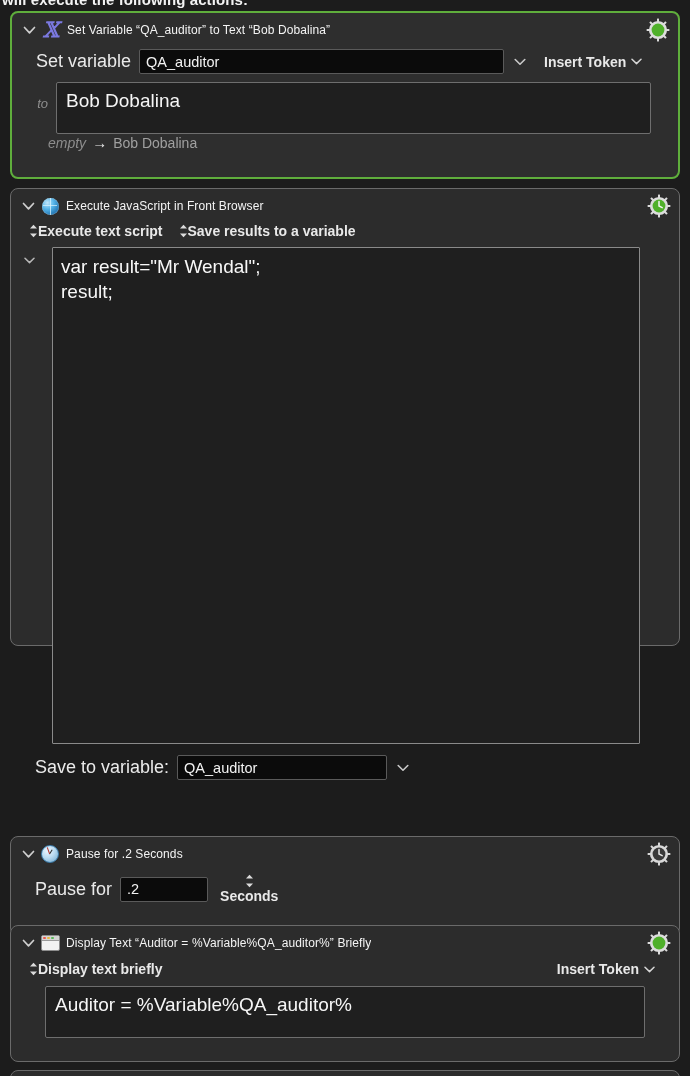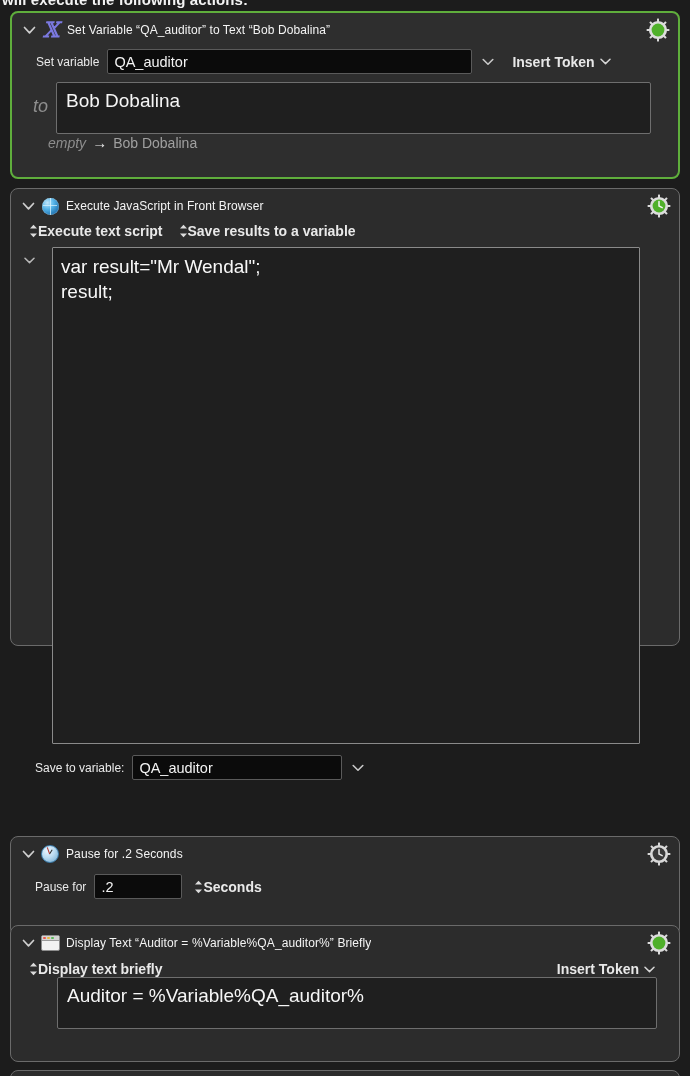--- a/index.html
+++ b/index.html
@@ -86,27 +86,27 @@
   }
 
   .card-body { padding: 0 10px 8px 10px; }
 
   .row {
     display: flex;
     align-items: center;
     gap: 8px;
   }
   .lbl {
-    font-size: 12px;
+    font-size: 18px;
     color: #eaeaea;
     white-space: nowrap;
   }
   .lbl.small-ital {
     font-style: italic;
-    font-size: 18px;
+    font-size: 13px;
     color: #8e8e8e;
   }
 
   .field {
     background: #0b0b0b;
     border: 1px solid #5a5a5a;
     border-radius: 2px;
     height: 25px;
     display: flex;
     align-items: center;
@@ -433,21 +433,21 @@
           </g>
           <circle cx="12" cy="12" r="6.4" fill="#3a3a3a"></circle>
           <path d="M12 7.6 L12 12 L15.2 13.6" fill="none" stroke="#e6e6e6" stroke-width="1.5" stroke-linecap="round"></path>
         </svg>
       </span>
     </div>
     <div class="card-body">
       <div class="row" style="margin-top:3px; padding-left:14px;">
         <span class="lbl">Pause for</span>
         <span class="field" style="width:88px;">.2</span>
-        <span class="stepper" style="margin-left:4px;">
+        <span class="stepper" style="margin-left:4px;flex-direction:column;">
           <svg width="9" height="14" viewBox="0 0 9 14">
               <path d="M4.5 .8 L8 4.6 L1 4.6 Z" fill="#dcdcdc"></path>
               <path d="M4.5 13.2 L8 9.4 L1 9.4 Z" fill="#dcdcdc"></path>
             </svg>
           <span>Seconds</span>
         </span>
       </div>
     </div>
   </div>
 
@@ -497,21 +497,21 @@
             </svg>
           <span>Display text briefly</span>
         </span>
         <span class="token-btn" style="margin-right:14px;">
           <span>Insert Token</span>
           <svg width="11" height="7" viewBox="0 0 11 7">
               <path d="M1 1.3 L5.5 5.6 L10 1.3" fill="none" stroke="#d6d6d6" stroke-width="1.5" stroke-linecap="round" stroke-linejoin="round"></path>
             </svg>
         </span>
       </div>
-      <div class="row" style="padding-left:24px;justify-content:center;">
+      <div class="row" style="margin-top:9px; padding-left:24px;">
         <span class="bigtext" style="width:600px; height:52px;">Auditor = %Variable%QA_auditor%</span>
       </div>
     </div>
   </div>
 
   <div class="partial-card" style="top:1070px; height:40px;"></div>
 
 </div>
 
 </body></html>

